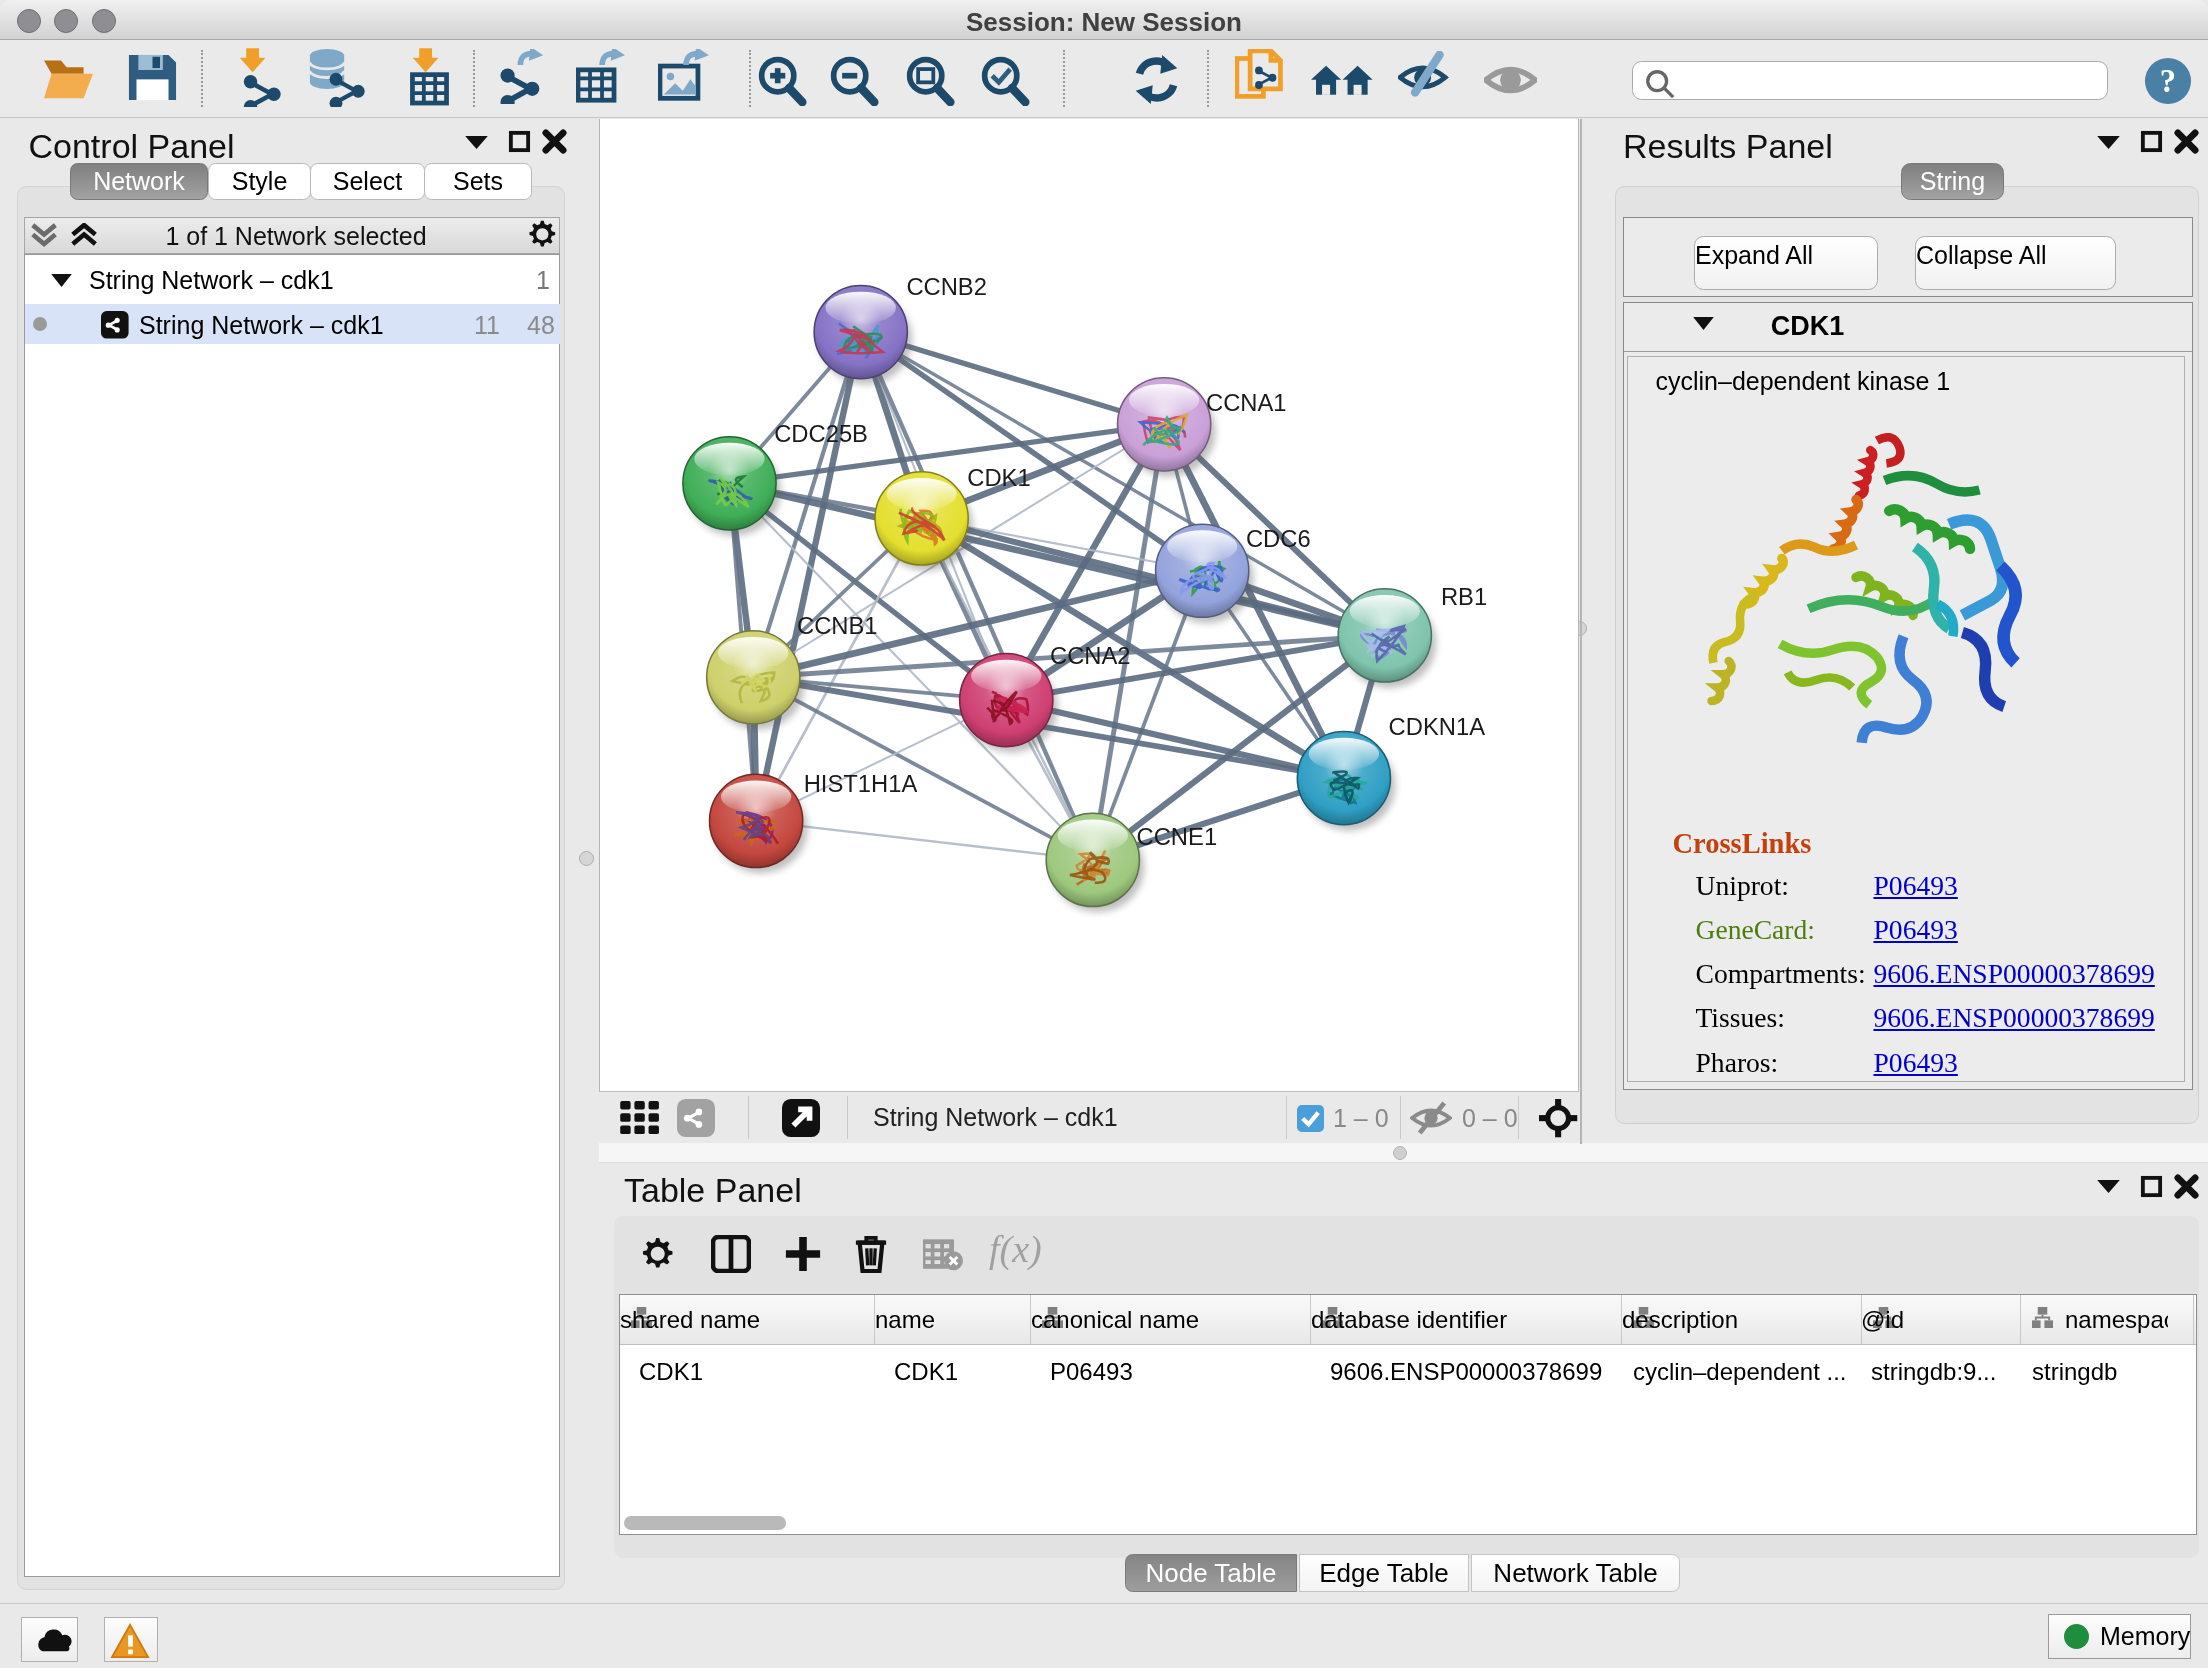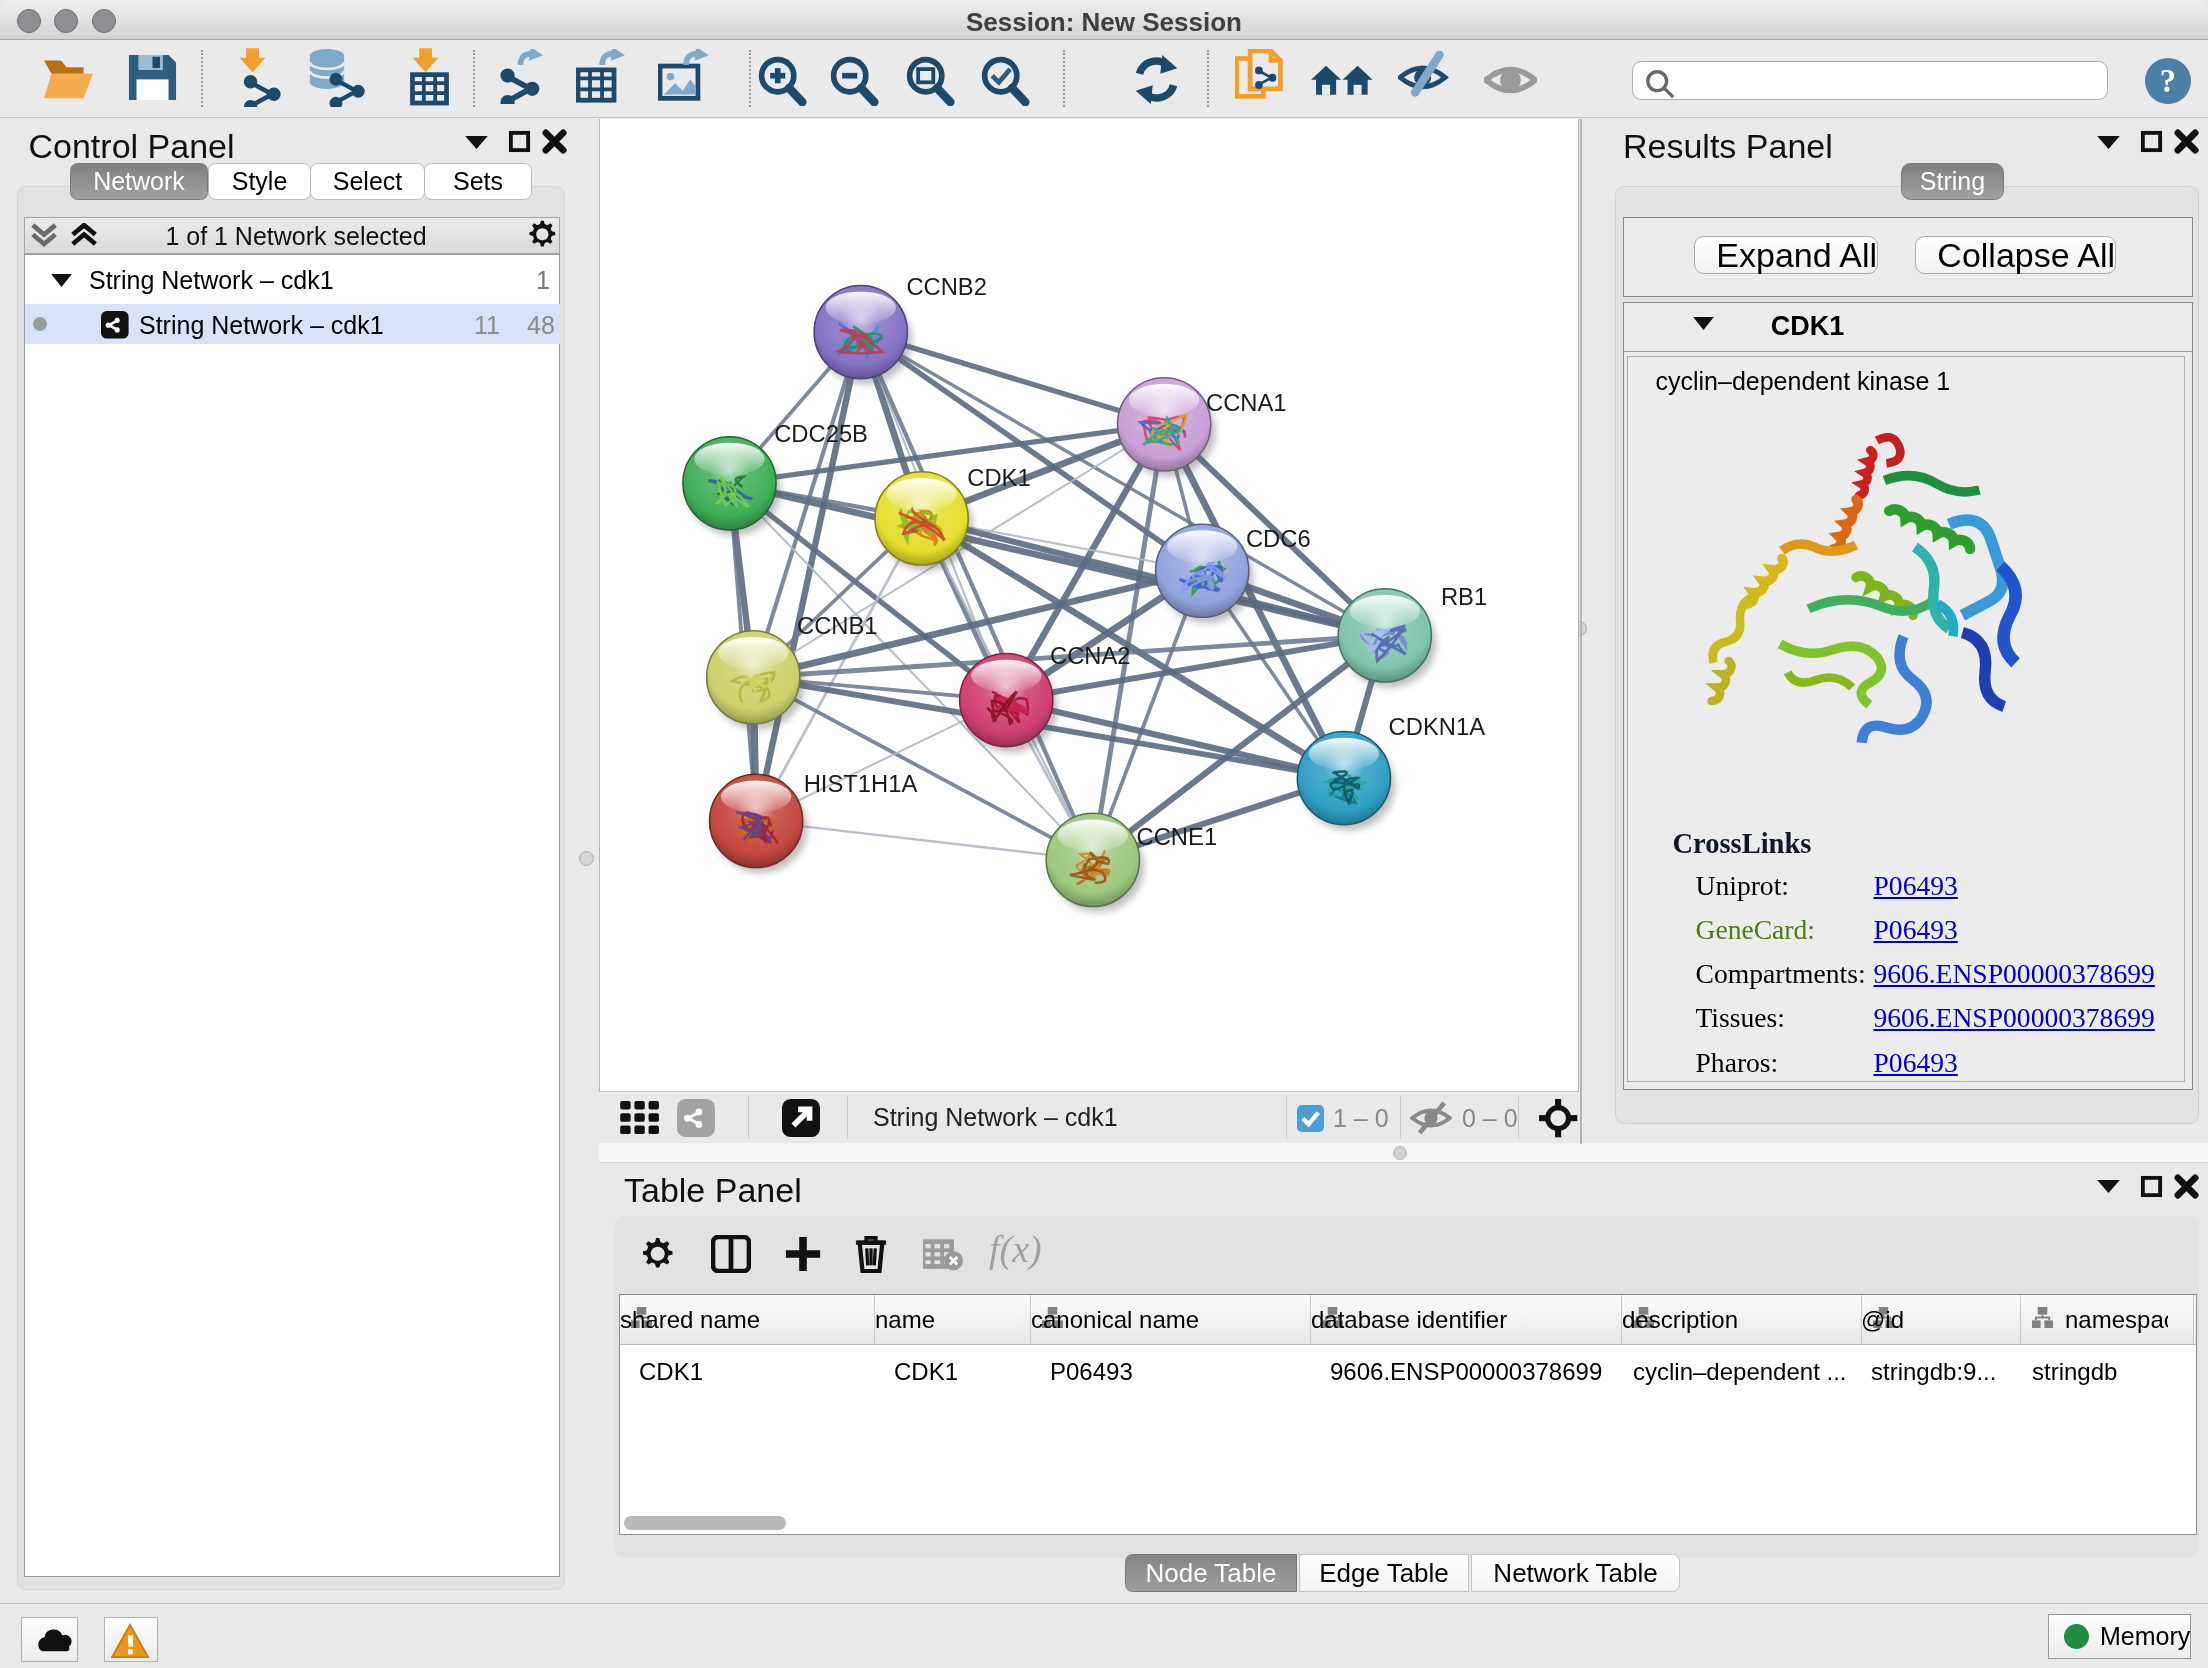--- a/index.html
+++ b/index.html
@@ -14,21 +14,21 @@
 .panel-title { font-size:34px; color:#111; }
 .tabbtn { z-index:3; height:37px; border:1px solid #b9b9b9; background:#fff; color:#000; font-size:25px; text-align:center; border-radius:7.6px; line-height:35px; }
 .tabsel { background:linear-gradient(#7f7f7f,#a2a2a2); color:#fff; border-color:#787878; }
 .ctabpane { left:17px; top:186px; width:548px; height:1404px; background:#e2e2e2; border-radius:9.5px; border:1px solid #d4d4d4; }
 .selbar { left:5.7px; top:30px; width:536px; height:37px; background:linear-gradient(#ececec,#d9d9d9); border:1px solid #a6a6a6; }
 .treearea { left:5.7px; top:67px; width:536px; height:1323px; background:#fff; border:1px solid #999; }
 .trow {  height:40px; }
 .rowsel { background:#d9e3f7; }
 .rtabpane { left:1615px; top:186px; width:584px; height:938px; background:#e3e3e3; border-radius:9.5px; border:1px solid #d0d0d0; }
 .rsub1 { left:6.7px; top:29.5px; width:570px; height:80px; background:#ebebeb; border:1.9px solid #888; }
-.rbtn { top:49px; height:38px; background:linear-gradient(#ffffff,#f1f1f1); border:1.4px solid #adadad; border-radius:9.5px; font-size:34px; text-align:right; line-height:36px; color:#000; }
+.rbtn { top:49px; height:54px; background:linear-gradient(#ffffff,#f1f1f1); border:1.4px solid #adadad; border-radius:9.5px; font-size:25px; text-align:left; line-height:36px; color:#000; }
 .rsub2 { left:6.7px; top:115px; width:570px; height:788px; background:#ebebeb; border:1.9px solid #888; }
 .rhdr { left:0; top:0; width:100%; height:49px; border-bottom:1.9px solid #999; }
 .rcontent { left:3.8px; top:53px; width:558px; height:726px; overflow:hidden; background:#ececec; border:1px solid #b0b0b0; }
 .serif { font-family:"Liberation Serif", serif; }
 .link { color:#0000cc; text-decoration:underline; }
 .netbar { left:599px; top:1091px; width:980px; height:52px; background:#e9e9e9; border-top:1.9px solid #bdbdbd; }
 .nbsep { top:4.8px; height:43px; width:0; border-left:1.9px solid #c9c9c9; }
 .thinstrip { left:599px; top:1143px; width:1609px; height:20px; background:#f6f6f6; border-bottom:1px solid #dcdcdc; }
 .tbl { left:619px; top:1294px; width:1578px; height:241px; background:#fff; border:1.9px solid #8f8f8f; }
 .tblhdr { left:0; top:0; width:100%; height:50px; background:linear-gradient(#fafafa,#e8e8e8); border-bottom:1.9px solid #bdbdbd; }
@@ -592,21 +592,21 @@
           <path d="M150 185 q40 -18 78 -2 q30 12 56 -8" fill="none" stroke="#3fae5f" stroke-width="10"></path>
           <path d="M120 222 q28 16 56 6 q30 -10 46 8 q12 16 -6 26 q-20 10 -2 24" fill="none" stroke="#7fc42f" stroke-width="10"></path>
           <path d="M262 120 q24 16 20 44 q-4 30 16 42" fill="none" stroke="#2fb3a8" stroke-width="11"></path>
           <path d="M286 180 q20 10 16 34" fill="none" stroke="#22aac8" stroke-width="10"></path>
           <path d="M298 96 q34 -14 44 16 l10 30 q8 24 -10 34 l-30 16" fill="none" stroke="#3a9ad8" stroke-width="12"></path>
           <path d="M352 140 q26 24 10 52 q-16 30 6 50" fill="none" stroke="#2255cc" stroke-width="13"></path>
           <path d="M312 210 q28 8 24 40 q-4 30 20 38" fill="none" stroke="#1f3fb0" stroke-width="12"></path>
           <path d="M250 214 q-12 30 10 46 q22 16 10 38 q-12 20 -38 12 q-24 -8 -26 16" fill="none" stroke="#3f7fd4" stroke-width="11"></path>
           <path d="M196 268 q-16 -16 -38 -8 q-22 8 -30 -8" fill="none" stroke="#88b81e" stroke-width="9"></path>
         </svg>
-<div class="abs serif" style="left:44px;top:471px;font-size:28.5px;font-weight:bold;color:#0f172a">CrossLinks</div>
+<div class="abs serif" style="left:44px;top:471px;font-size:28.5px;font-weight:bold;color:#c2410c">CrossLinks</div>
 <div class="abs serif" style="left:67px;top:513px;font-size:27.6px;color:#000">Uniprot:</div>
 <div class="abs serif link" style="left:245px;top:513px;font-size:27.6px">P06493</div>
 <div class="abs serif" style="left:67px;top:557px;font-size:27.6px;color:#4d7c0f">GeneCard:</div>
 <div class="abs serif link" style="left:245px;top:557px;font-size:27.6px">P06493</div>
 <div class="abs serif" style="left:67px;top:601px;font-size:27.6px;color:#000">Compartments:</div>
 <div class="abs serif link" style="left:245px;top:601px;font-size:27.6px">9606.ENSP00000378699</div>
 <div class="abs serif" style="left:67px;top:645px;font-size:27.6px;color:#000">Tissues:</div>
 <div class="abs serif link" style="left:245px;top:645px;font-size:27.6px">9606.ENSP00000378699</div>
 <div class="abs serif" style="left:67px;top:690px;font-size:27.6px;color:#000">Pharos:</div>
 <div class="abs serif link" style="left:245px;top:690px;font-size:27.6px">P06493</div>

